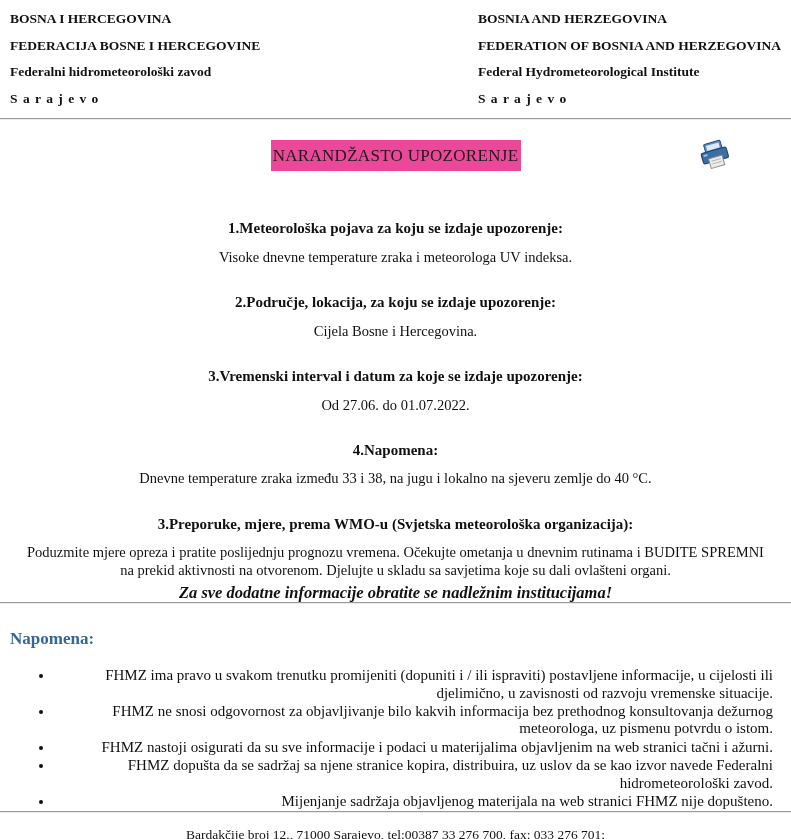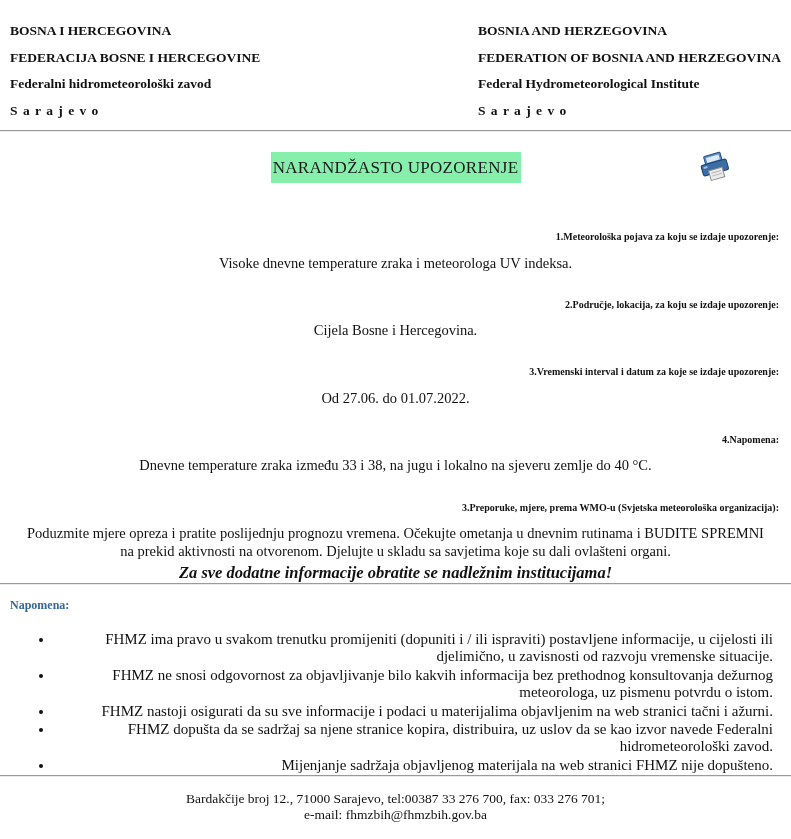--- a/index.html
+++ b/index.html
@@ -9,21 +9,21 @@
     min-height: 839px;
     background: #ffffff;
     color: #111111;
     font-family: "Liberation Serif", "DejaVu Serif", serif;
   }
 
   
   .header {
     display: flex;
     justify-content: space-between;
-    padding: 24px 10px 0 10px;
+    padding: 12px 10px 0 10px;
   }
   .header-col { font-size: 13.5px; font-weight: bold; line-height: 1; }
   .header-col div { margin-bottom: 13px; }
   .header-left  { text-align: left; }
   .header-right { text-align: left; }
   .spaced { letter-spacing: 1px; }
 
   hr.rule {
     border: none;
     border-top: 1px solid #9a9a9a;
@@ -62,24 +62,23 @@
     top: -2px;
     width: 36px;
     height: 36px;
     cursor: pointer;
   }
 
   
   .sections { text-align: center; padding: 0 12px; }
   .section-heading {
     font-weight: bold;
-    font-size: 10px;
+    font-size: 15px;
     margin-top: 27px;
     line-height: 1.25;
-    text-align: right;
   }
   .section-body {
     font-size: 14.5px;
     margin-top: 10px;
     line-height: 1.25;
   }
   .section-body.long { max-width: 745px; margin-left: auto; margin-right: auto; }
   .emphasis {
     font-size: 16.5px;
     font-weight: bold;
@@ -87,22 +86,22 @@
     margin-top: 3px;
     line-height: 1.2;
   }
   .rule-2 { margin-top: 13px; }
 
   
   .notes { padding: 0 10px; }
   .notes-title {
     color: #336699;
     font-weight: bold;
-    font-size: 12px;
-    margin-top: 13px;
+    font-size: 17px;
+    margin-top: 25px;
   }
   ul.notes-list {
     margin: 18px 0 0 0;
     padding: 0 8px 0 44px;
     font-size: 15px;
     line-height: 1.16;
   }
   ul.notes-list li { margin-bottom: 1px; text-align: right; }
   .rule-3 { margin-top: 12px; }
 
@@ -129,21 +128,21 @@
     <div>BOSNIA AND HERZEGOVINA</div>
     <div>FEDERATION OF BOSNIA AND HERZEGOVINA</div>
     <div>Federal Hydrometeorological Institute</div>
     <div class="spaced">S a r a j e v o</div>
   </div>
 </div>
 
 <hr class="rule rule-1">
 
 <div class="banner-row">
-  <div class="badge" style="background: #86efac; font-family: Liberation Serif, serif;">NARANDŽASTO UPOZORENJE</div>
+  <div class="badge" style="background: #ec4899; font-family: Liberation Serif, serif;">NARANDŽASTO UPOZORENJE</div>
   <div class="printer">
     <svg viewBox="0 0 36 36" width="36" height="36" aria-hidden="true">
       <g transform="rotate(-16 18 18)">
         <rect x="10" y="4" width="17" height="9" rx="1" fill="#5b8fc9" stroke="#2b4f7e" stroke-width="1"></rect>
         <rect x="12" y="6" width="13" height="5" fill="#dce9f7"></rect>
         <rect x="5" y="12" width="26" height="11" rx="2" fill="#3a6ea5" stroke="#1f3e63" stroke-width="1"></rect>
         <rect x="7" y="14" width="4" height="2" fill="#9cc0e8"></rect>
         <rect x="11" y="19" width="14" height="10" fill="#ececec" stroke="#8a8a8a" stroke-width="1"></rect>
         <line x1="13" y1="22" x2="23" y2="22" stroke="#b5b5b5" stroke-width="1"></line>
         <line x1="13" y1="25" x2="23" y2="25" stroke="#b5b5b5" stroke-width="1"></line>

